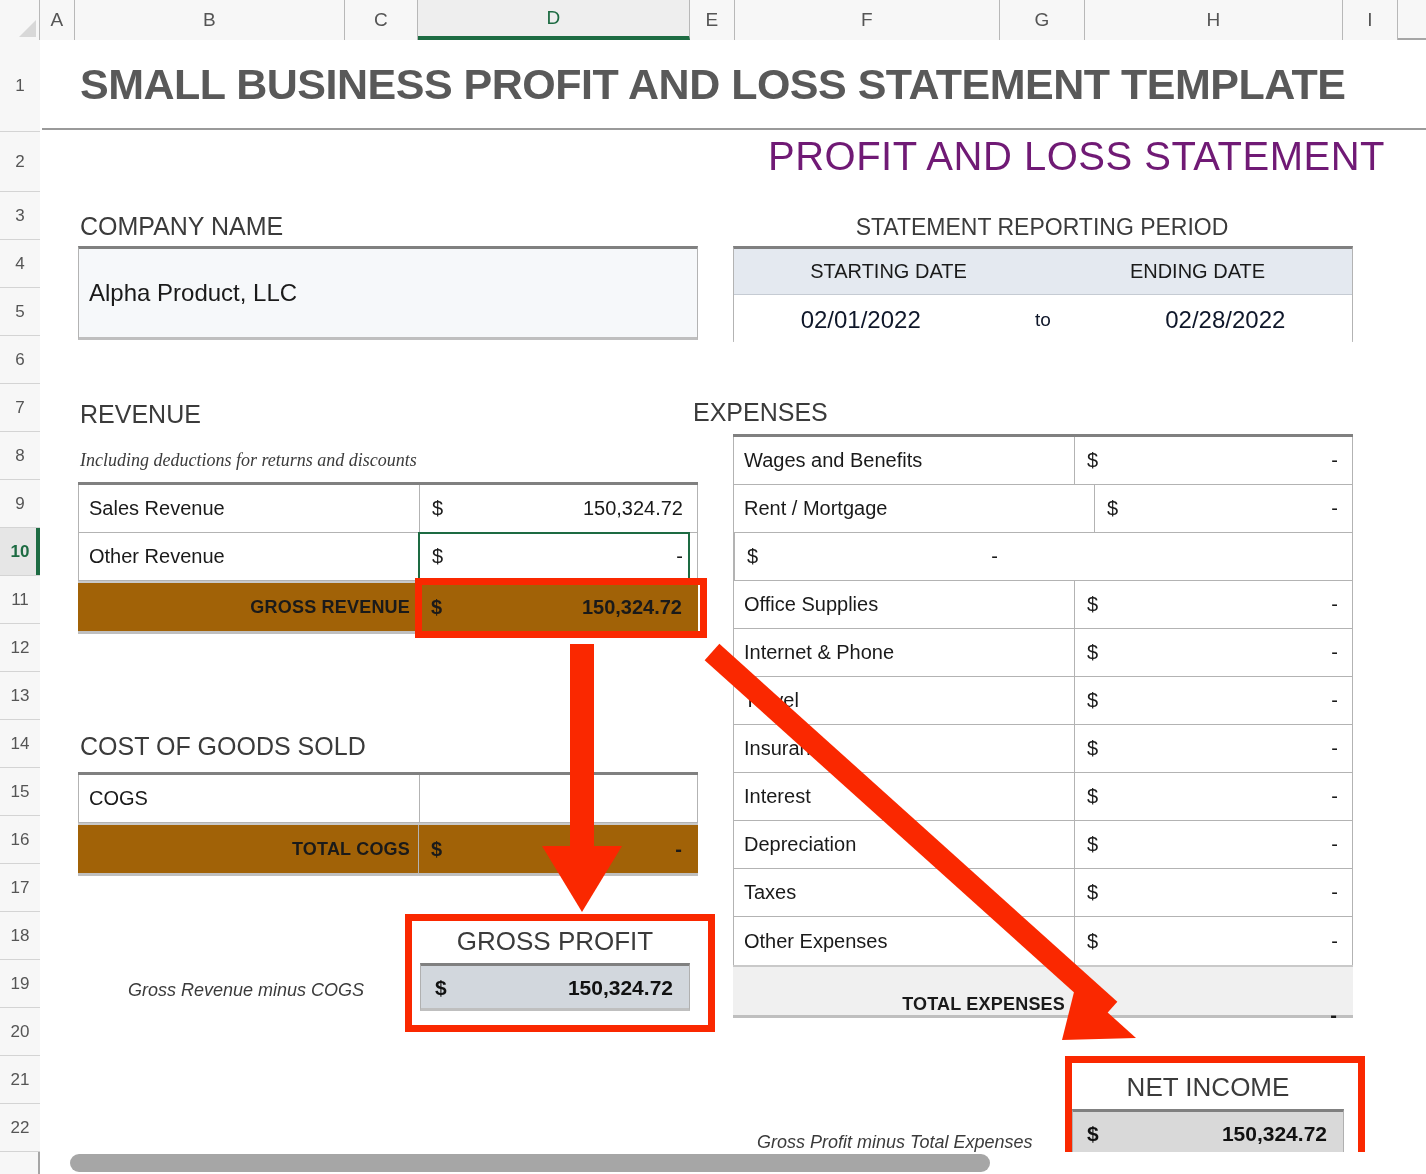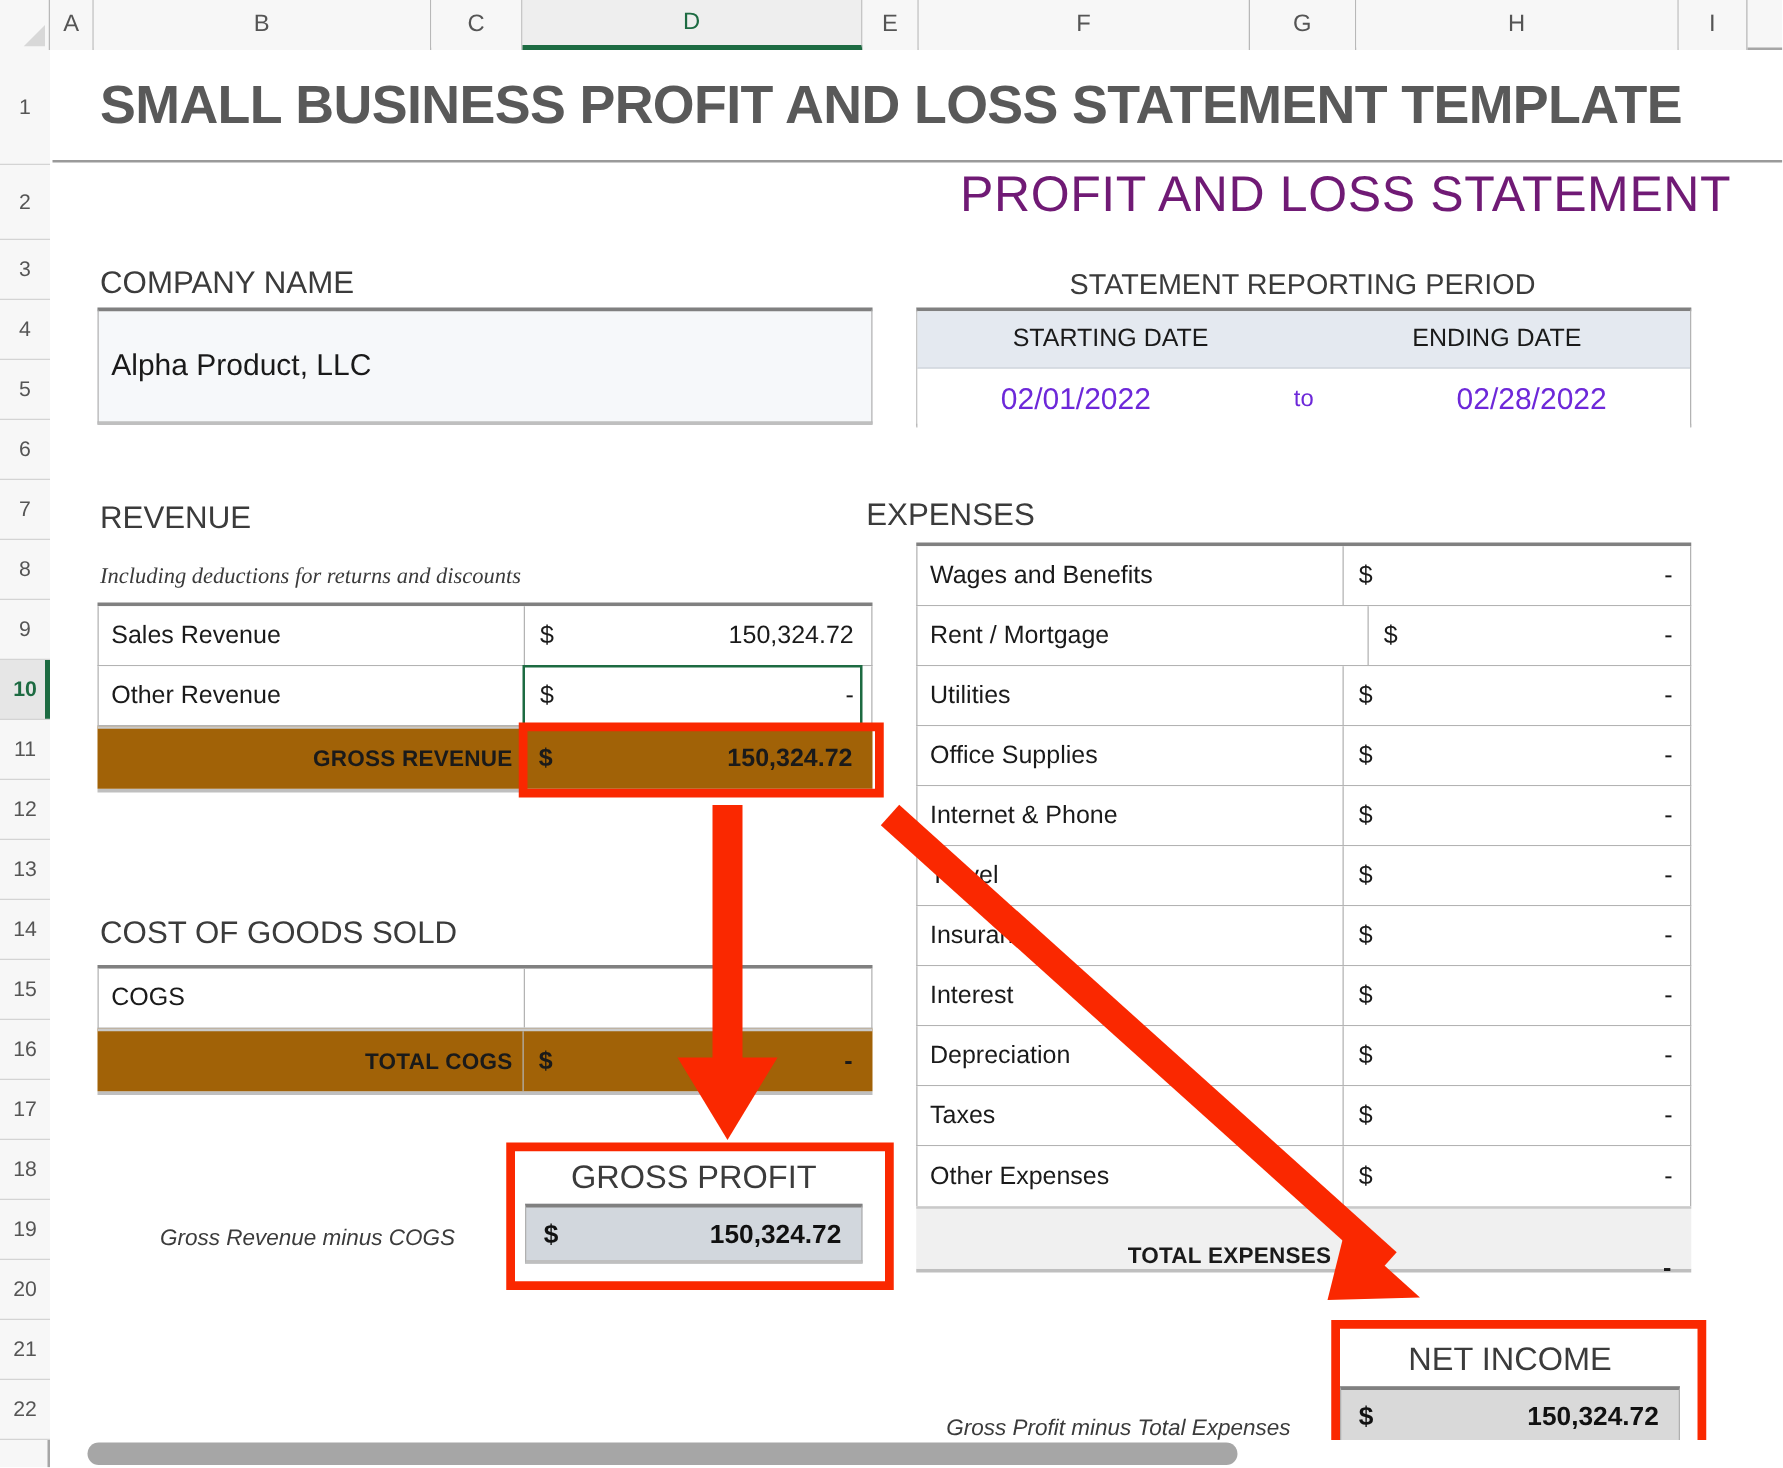--- a/index.html
+++ b/index.html
@@ -249,21 +249,21 @@
     background: #ffffff;
     height: 49px;
     box-sizing: border-box;
     align-items: center;
   }
   .period-vals > div {
     display: flex;
     align-items: center;
     justify-content: center;
     font-size: 24px;
-    color: #6d28d9;
+    color: #0f172a;
   }
   .pv-start { width: 41%; }
   .pv-to { width: 18%; font-size: 19px !important; }
   .pv-end { width: 41%; }
 
   
   .result-box {
     position: absolute;
     box-sizing: border-box;
   }
@@ -409,21 +409,20 @@
             </div>
           </div>
           <div class="trow" style="height: 48px; gap: 44px;">
             <div class="cell-name" style="width: 340px;">Rent / Mortgage</div>
             <div class="cell-amt" style="width: 278px;">
               <span class="cur">$</span>
               <span class="val">-</span>
             </div>
           </div>
           <div class="trow" style="height: 48px;">
-            <div class="cell-name" style="width: 340px;">Utilities</div>
             <div class="cell-amt" style="width: 278px;">
               <span class="cur">$</span>
               <span class="val">-</span>
             </div>
           </div>
           <div class="trow" style="height: 48px;">
             <div class="cell-name" style="width: 340px;">Office Supplies</div>
             <div class="cell-amt" style="width: 278px;">
               <span class="cur">$</span>
               <span class="val">-</span>

